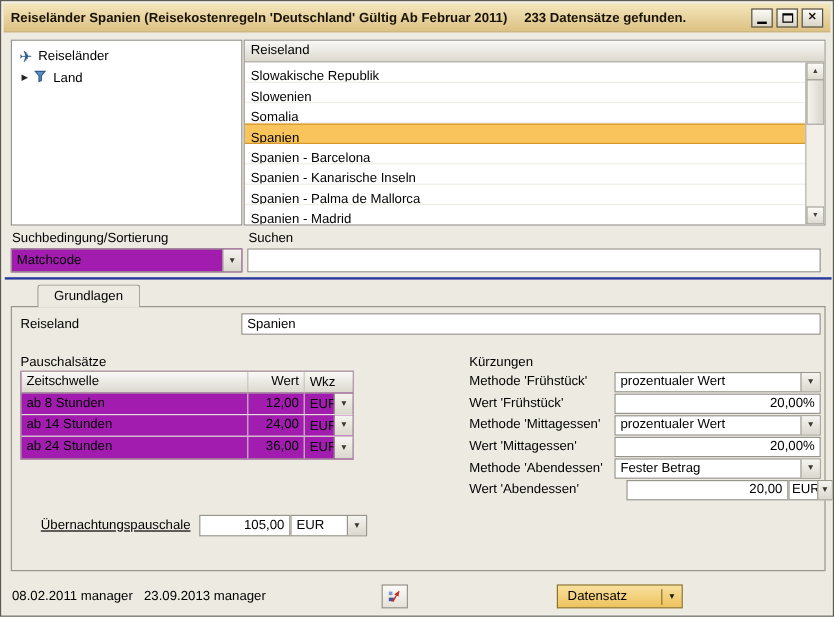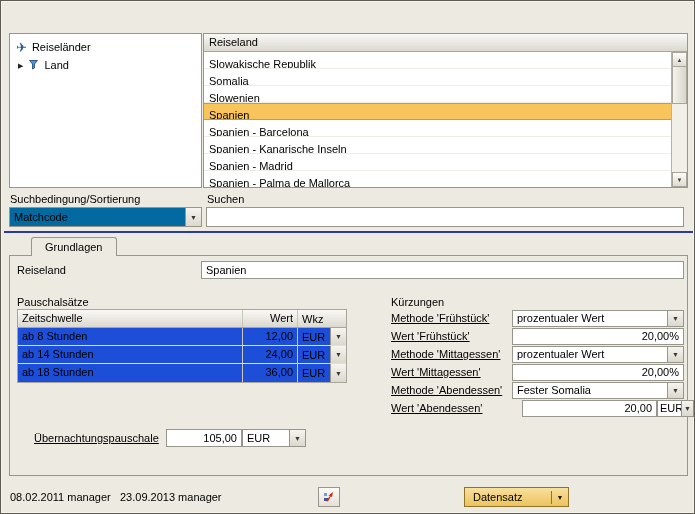--- a/index.html
+++ b/index.html
@@ -86,21 +86,21 @@
     height: 38px; margin-top: -1px;
     background: linear-gradient(90deg,#F4F2EC,#D9D6CB);
     border: 1px solid #A8A59B;
   }
 
   
   .label-su { position: absolute; left: 9px; top: 192px; }
   .label-suchen { position: absolute; left: 206px; top: 192px; }
   .matchcode {
     position: absolute; left: 8px; top: 206px; width: 193px; height: 20px;
-    background: #0369a1; border: 1px solid #98958B;
+    background: #a21caf; border: 1px solid #98958B;
     display: flex; align-items: center;
   }
   .dd-text { flex: 1; padding: 0 4px; white-space: nowrap; overflow: hidden; }
   .dd-arrow-btn {
     width: 16px; align-self: stretch;
     background: linear-gradient(#F6F4EF, #DBD8CE);
     border-left: 1px solid #98958B;
     display: flex; align-items: center; justify-content: center;
     font-size: 7px; color: #3A382F;
   }
@@ -126,41 +126,41 @@
   .lbl-reiseland { left: 7px; top: 8px; }
   .reiseland-input {
     position: absolute; left: 191px; top: 5px; width: 483px; height: 18px;
     border: 1px solid #98958B; background: #fff; padding: 0 4px; font: inherit;
   }
   .lbl-pausch { left: 7px; top: 40px; }
   .lbl-kuerz { left: 381px; top: 40px; }
 
   
   .ptable {
-    position: absolute; left: 7px; top: 53px; width: 330px;
-    border: 1px solid #A8A59B; background: #1d4ed8;
+    position: absolute; left: 7px; top: 53px; width: 278px;
+    border: 1px solid #A8A59B; background: #a21caf;
   }
   .thead {
     display: flex; height: 18px;
     background: linear-gradient(#FAF9F6, #DBD8CE);
     border-bottom: 1px solid #A8A59B;
   }
   .trow { display: flex; height: 18px; border-bottom: 1px solid #E2DFD6; }
   .trow:last-child { border-bottom: none; }
   .cell { padding: 2px 4px; white-space: nowrap; overflow: hidden; }
   .c1 { width: 225px; border-right: 1px solid #C9C6BC; }
   .c2 { width: 55px; text-align: right; border-right: 1px solid #C9C6BC; }
   .c3 { width: 48px; padding: 0; display: flex; }
   .cell-dd { display: flex; align-items: center; width: 100%; }
   .cell-dd .dd-text { padding-left: 4px; }
 
   
   .kz { position: absolute; left: 381px; top: 53px; width: 293px; }
   .kz-row { display: flex; align-items: center; height: 18px; }
-  .kz-label { width: 121px; white-space: nowrap; text-decoration: underline; }
+  .kz-label { width: 121px; white-space: nowrap; }
   .kz-ctrl { width: 172px; display: flex; }
   .dd {
     display: flex; align-items: center; height: 17px; width: 100%;
     background: #fff; border: 1px solid #98958B;
   }
   .num-input {
     width: 172px; height: 17px; border: 1px solid #98958B; background: #fff;
     text-align: right; padding: 0 4px; font: inherit;
   }
   .num-input.short { width: 135px; margin-left: 10px; }
@@ -196,46 +196,61 @@
   }
   .db-label { flex: 1; padding: 0 8px; }
   .db-sep { width: 1px; height: 13px; background: #8F7326; }
   .db-arrow { width: 16px; text-align: center; font-size: 7px; color: #1E1A0A; }
 </style>
 </head>
 <body>
 
 <div class="window">
 
+  <div class="titlebar">
+    <span>Reiseländer Spanien (Reisekostenregeln 'Deutschland' Gültig Ab Februar 2011)</span>
+    <span class="title-count">233 Datensätze gefunden.</span>
+    <span class="win-buttons">
+      <span class="winbtn">
+          <span class="min-glyph"></span>
+        </span>
+      <span class="winbtn">
+          <span class="max-glyph"></span>
+        </span>
+      <span class="winbtn">
+          <span>✕</span>
+        </span>
+    </span>
+  </div>
 
   <div class="tree-panel">
     <div class="tree-row root">
       <span class="plane-icon">✈</span>
       <span>Reiseländer</span>
     </div>
     <div class="tree-row child">
       <span class="expander">▶</span>
       <span><svg width="11" height="11" viewBox="0 0 11 11">
             <path d="M1.5 1.5 h8 l-3 3.5 v4 l-2 1 v-5 z" fill="#5B8FC9" stroke="#2F5B8F" stroke-width="1"></path>
           </svg></span>
       <span>Land</span>
     </div>
   </div>
 
   <div class="list-panel">
     <div class="list-header">Reiseland</div>
     <div class="list-body">
       <div class="list-row">Slowakische Republik</div>
+      <div class="list-row">Slowenien</div>
       <div class="list-row">Somalia</div>
-      <div class="list-row">Slowenien</div>
       <div class="list-row selected">Spanien</div>
       <div class="list-row">Spanien - Barcelona</div>
       <div class="list-row">Spanien - Kanarische Inseln</div>
+      <div class="list-row">Spanien - Palma de Mallorca</div>
       <div class="list-row">Spanien - Madrid</div>
-      <div class="list-row">Spanien - Palma de Mallorca</div>
     </div>
     <div class="scrollbar">
       <div class="scroll-btn">
           <span>▲</span>
         </div>
       <div class="scroll-thumb"></div>
       <div class="scroll-btn down">
           <span>▼</span>
         </div>
     </div>
@@ -283,21 +298,21 @@
         <div class="cell c1">ab 14 Stunden</div>
         <div class="cell c2">24,00</div>
         <div class="cell c3">
             <span class="cell-dd">
               <span class="dd-text">EUR</span>
               <span class="dd-arrow-btn">▼</span>
             </span>
           </div>
       </div>
       <div class="trow">
-        <div class="cell c1">ab 18 Stunden</div>
+        <div class="cell c1">ab 24 Stunden</div>
         <div class="cell c2">36,00</div>
         <div class="cell c3">
             <span class="cell-dd">
               <span class="dd-text">EUR</span>
               <span class="dd-arrow-btn">▼</span>
             </span>
           </div>
       </div>
     </div>
 
@@ -331,21 +346,21 @@
       <div class="kz-row">
         <span class="kz-label">Wert 'Mittagessen'</span>
         <span class="kz-ctrl">
             <input class="num-input" value="20,00%" style="">
           </span>
       </div>
       <div class="kz-row">
         <span class="kz-label">Methode 'Abendessen'</span>
         <span class="kz-ctrl">
             <span class="dd">
-              <span class="dd-text">Fester Somalia</span>
+              <span class="dd-text">Fester Betrag</span>
               <span class="dd-arrow-btn">▼</span>
             </span>
           </span>
       </div>
       <div class="kz-row">
         <span class="kz-label">Wert 'Abendessen'</span>
         <span class="kz-ctrl">
           <input class="num-input short" value="20,00" style="">
           <span class="dd cur-dd">
               <span class="dd-text">EUR</span>

